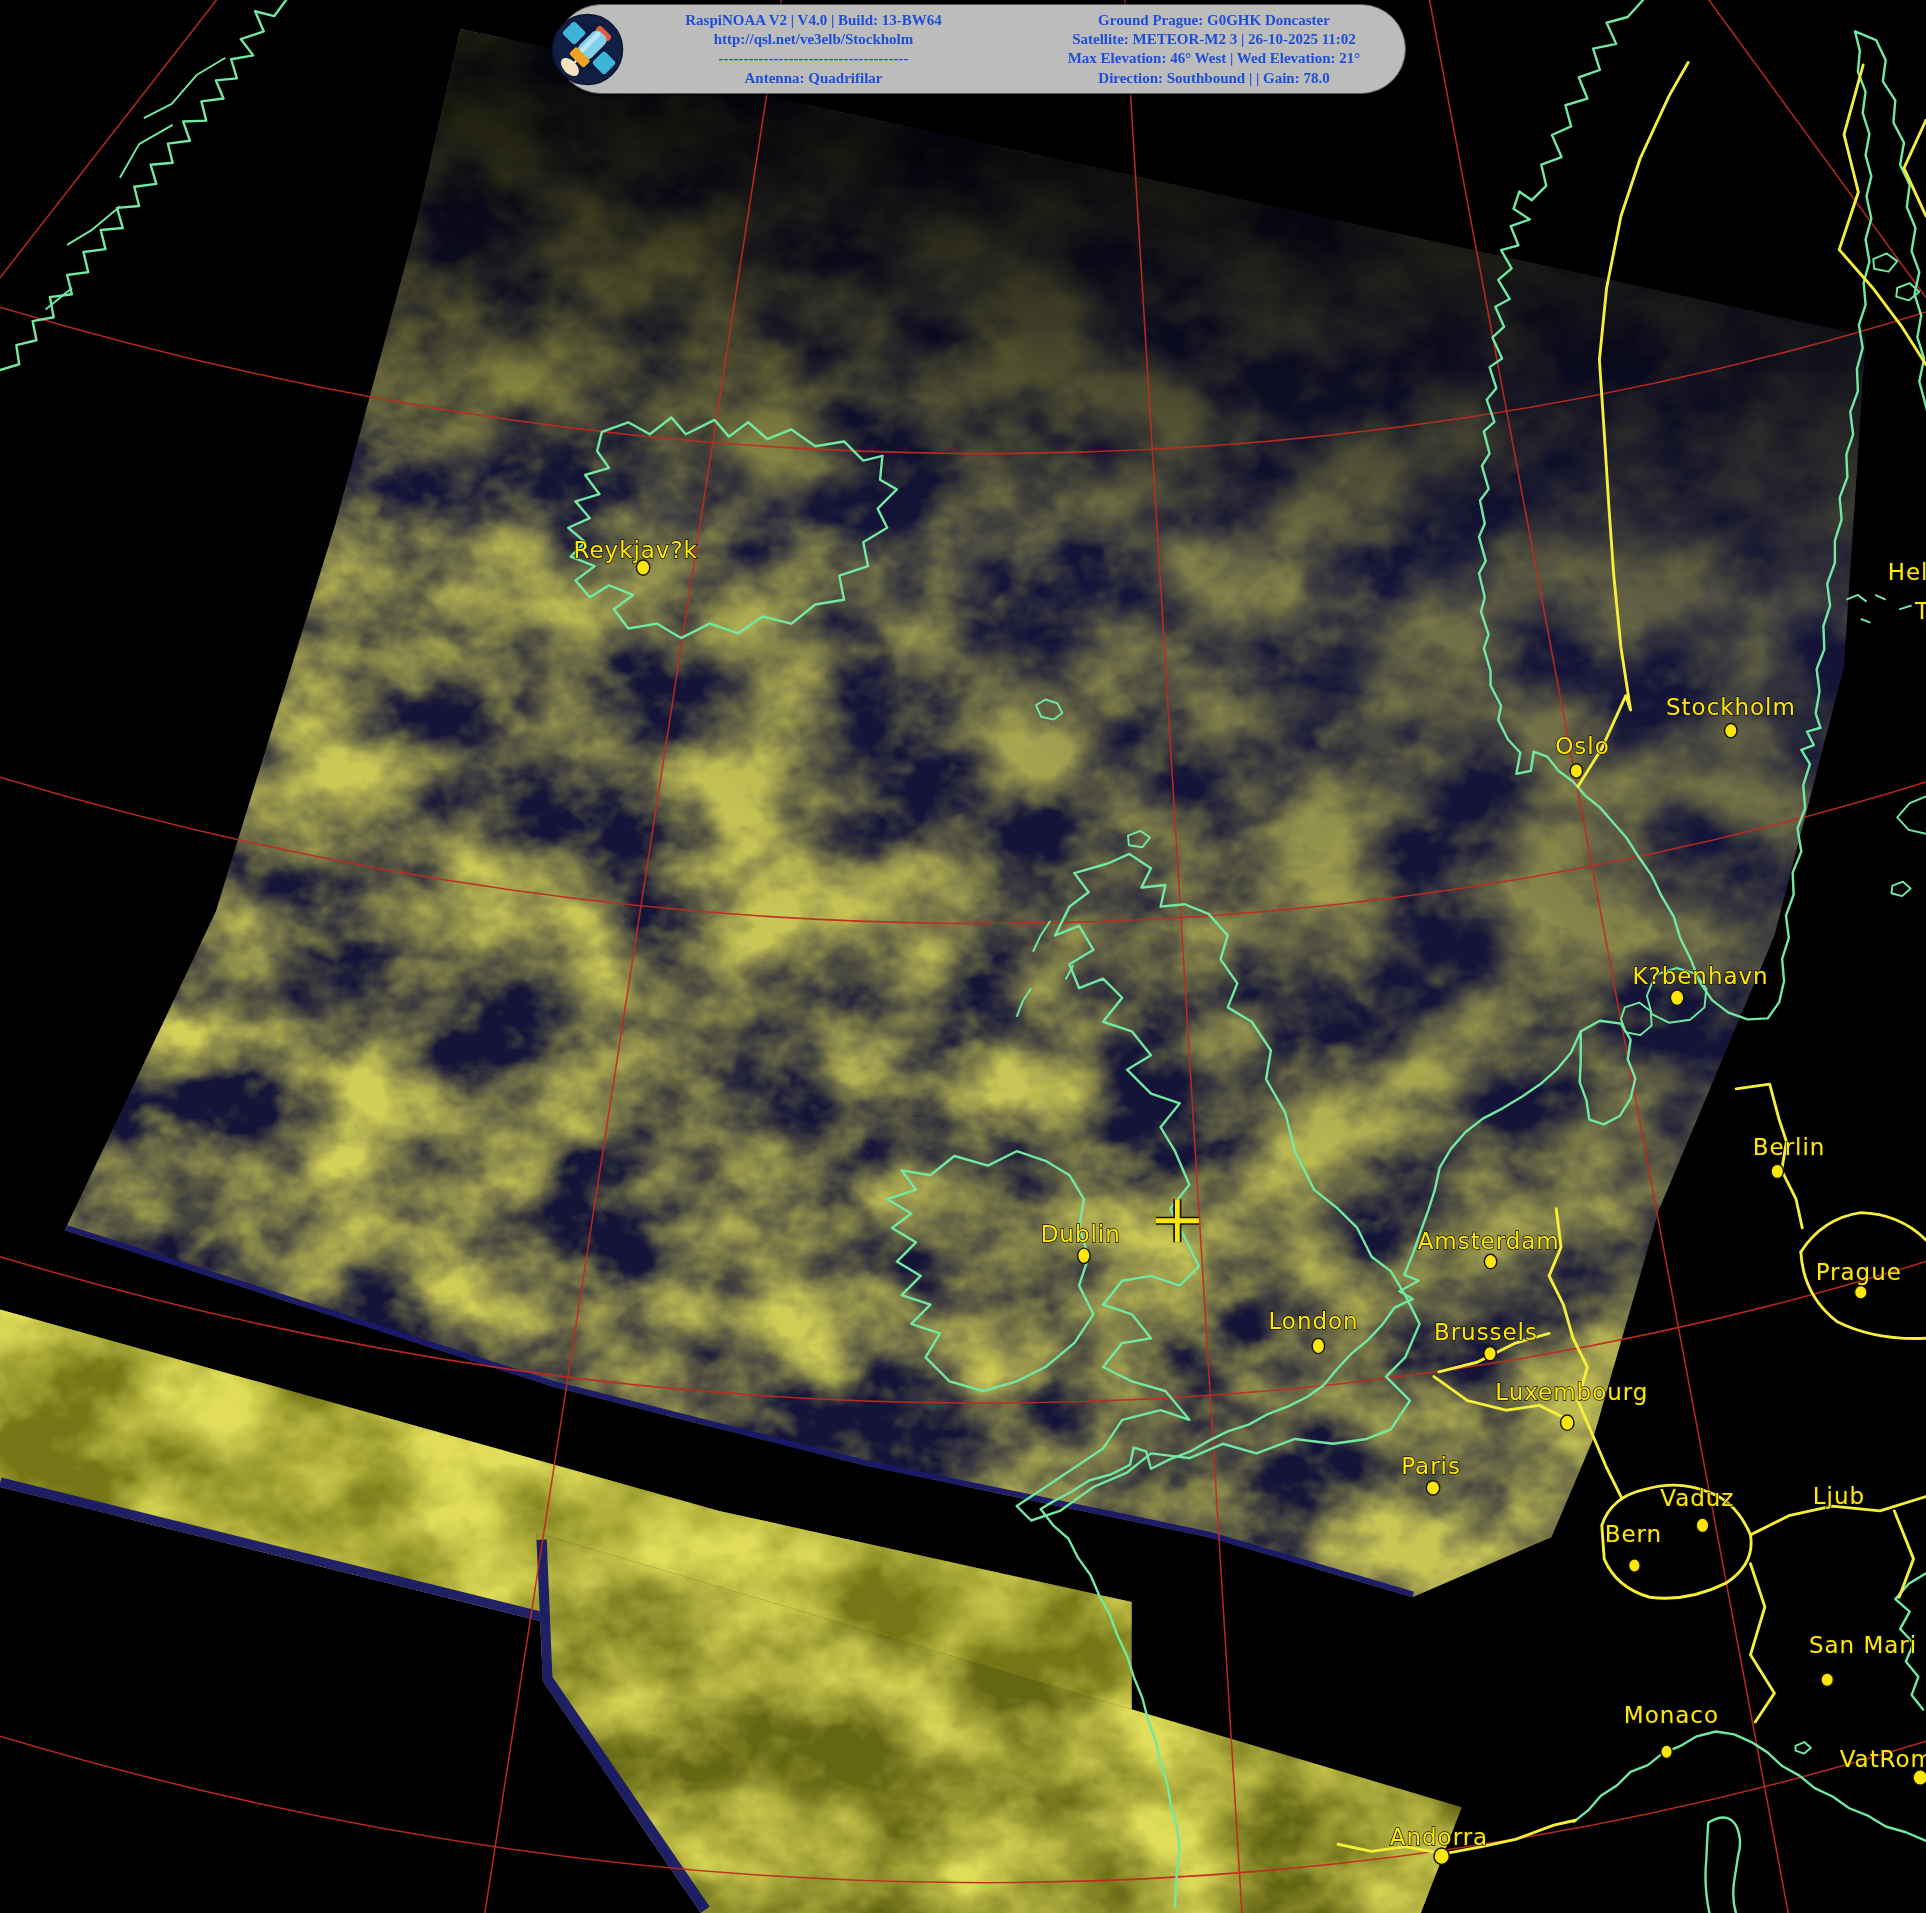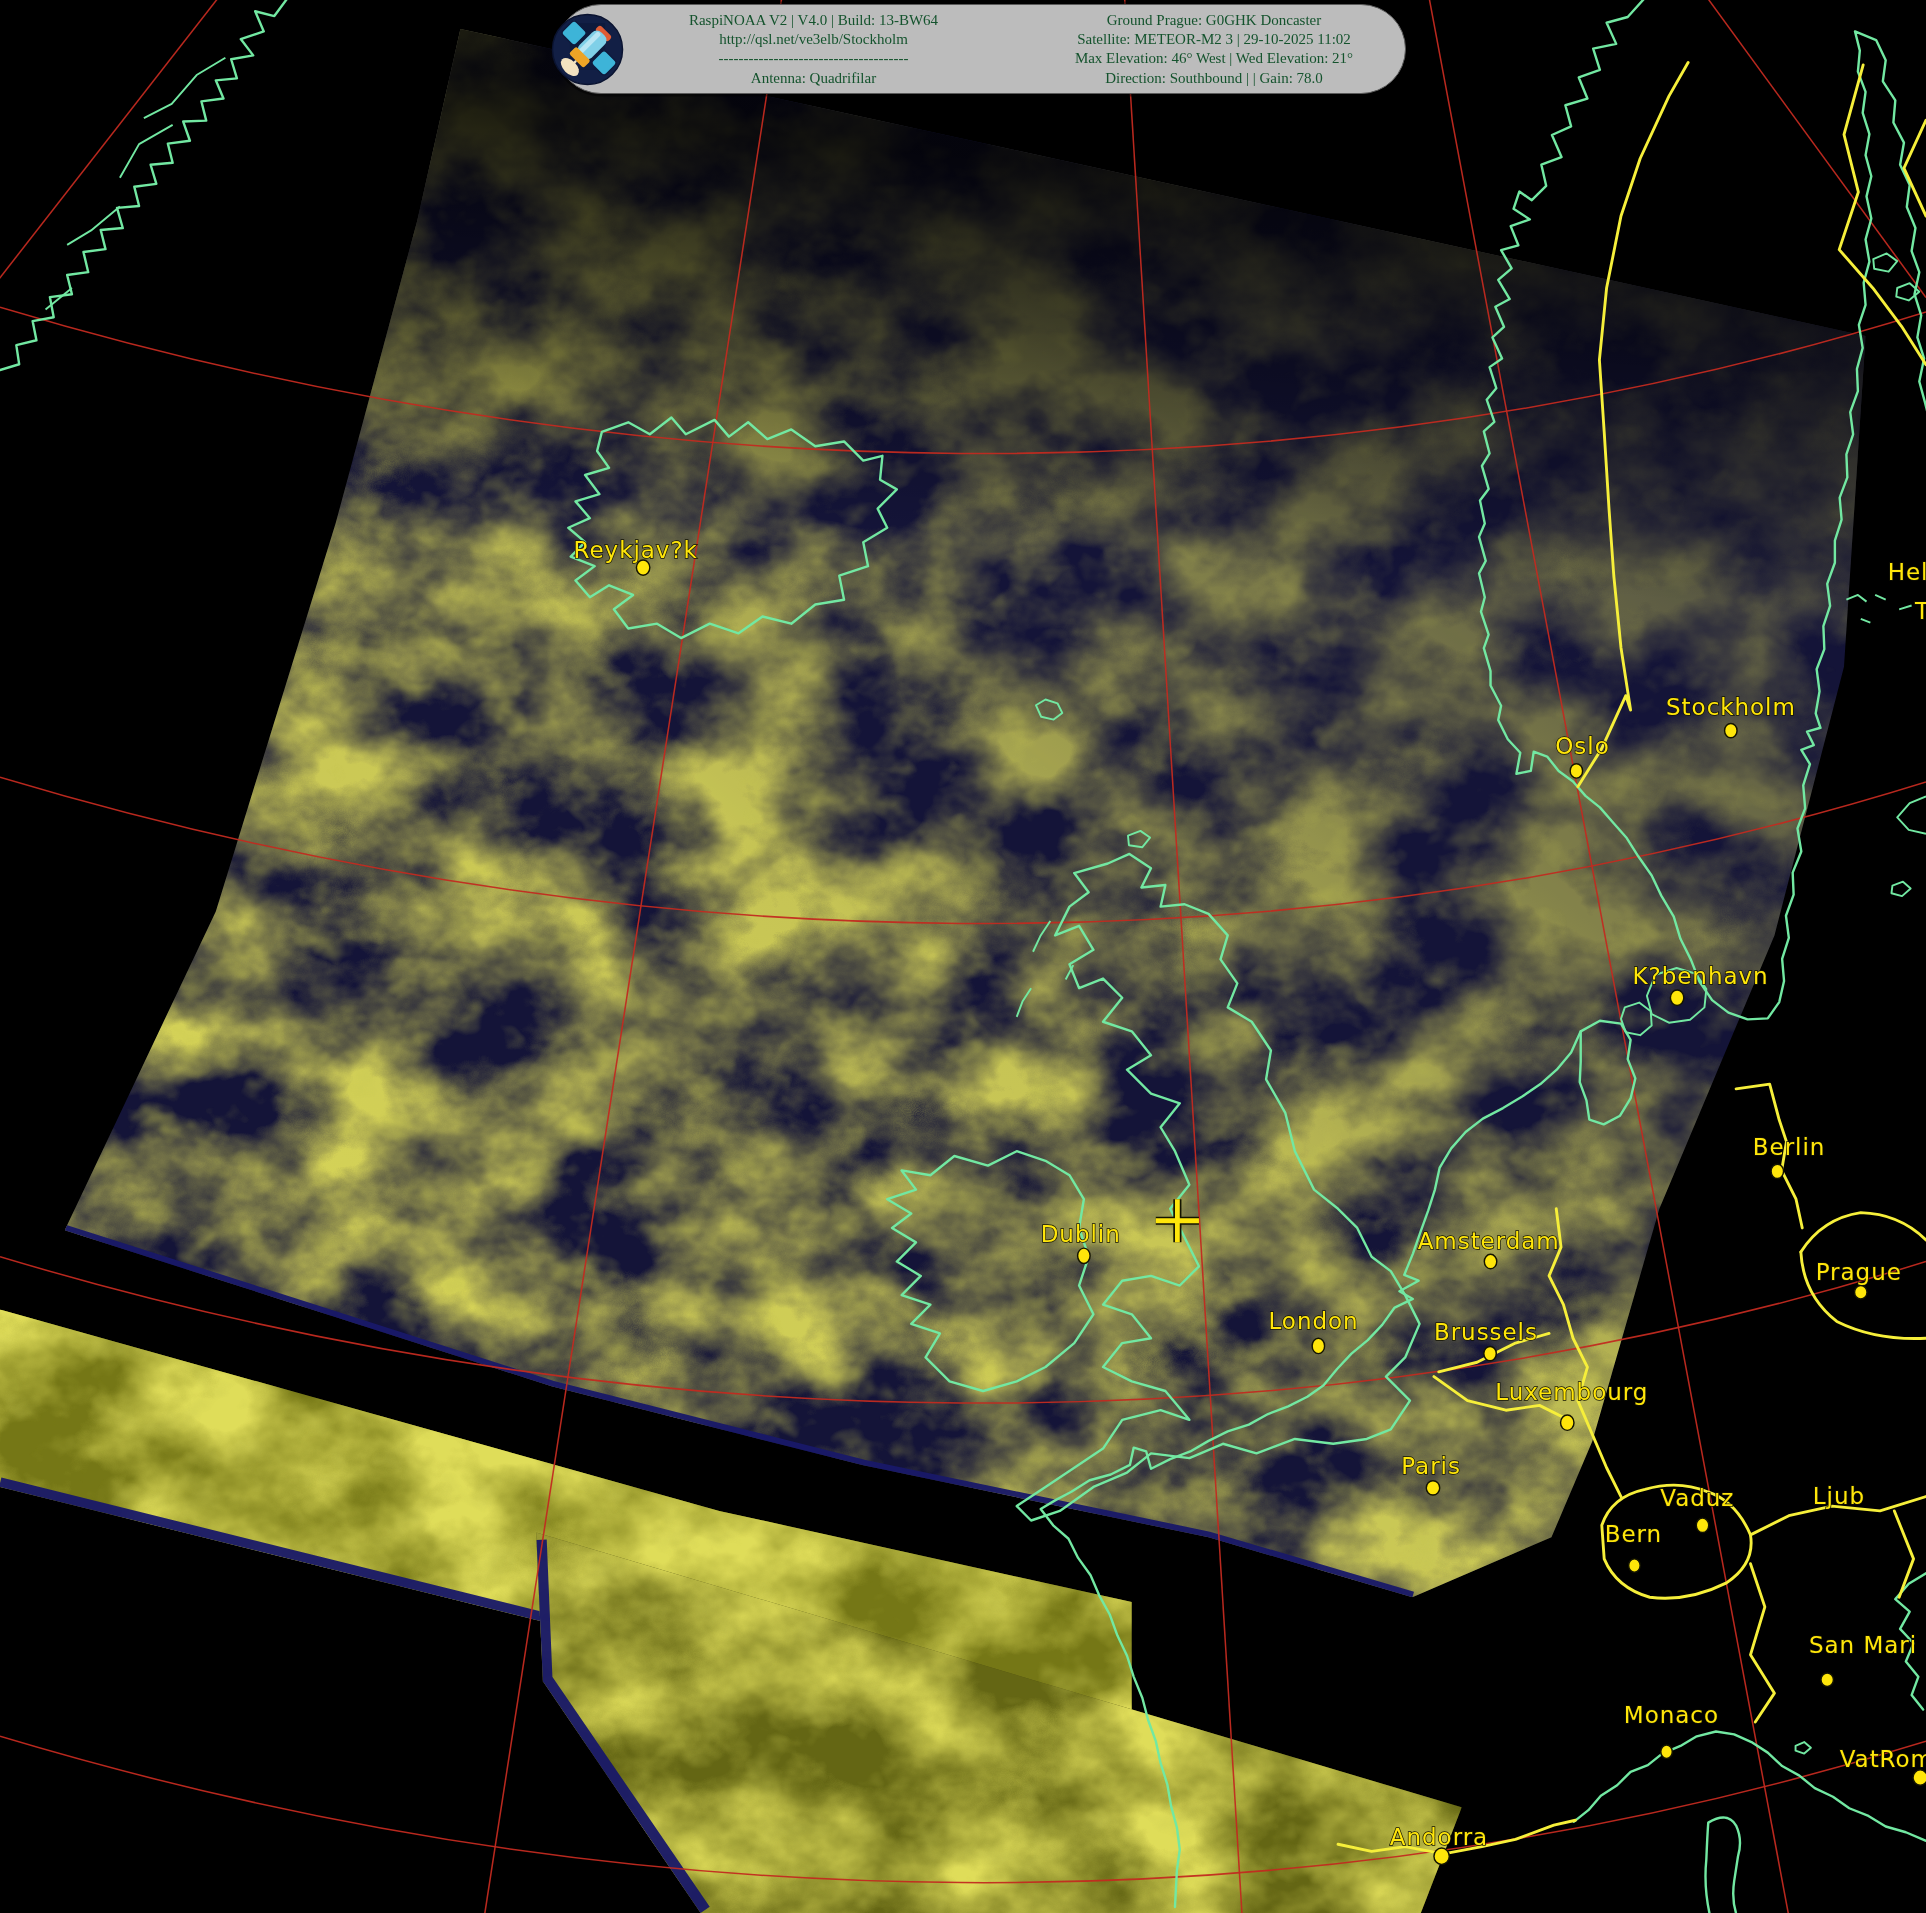--- a/index.html
+++ b/index.html
@@ -11,23 +11,23 @@
   .border{fill:none;stroke:#f6ef3a;stroke-width:6;stroke-linejoin:round;stroke-linecap:round;}
   .grid{fill:none;stroke:#c22a20;stroke-width:3.2;opacity:.95;}
   .city text{font-family:"DejaVu Sans",sans-serif;font-size:48px;letter-spacing:2px;
              fill:#ffe60a;stroke:#141400;stroke-width:3;paint-order:stroke;}
   .city ellipse{fill:#ffe60a;stroke:#141400;stroke-width:3;}
   .navyedge{fill:none;stroke:#181868;stroke-width:24;opacity:.95;}
   
   #infobox{position:absolute;left:556px;top:3.8px;width:850px;height:90px;
            background:#bcbcbc;border:1.9px solid #5a5a5a;border-radius:46px;
            box-shadow:0 0 0 2.4px rgba(0,0,0,.45);box-sizing:border-box;}
-  #infobox .col{position:absolute;top:5.8px;height:82px;color:#14532d;
+  #infobox .col{position:absolute;top:5.8px;height:82px;color:#1d4ed8;
                 font-family:"Liberation Serif","DejaVu Serif",serif;
-                font-size:15px;line-height:19.4px;text-align:center;white-space:nowrap;}
+                font-size:15px;line-height:19.4px;text-align:center;white-space:nowrap;font-weight:bold;}
   #col-left{left:72px;width:369px;}
   #col-right{left:470px;width:374px;}
   #logo{position:absolute;left:-5.8px;top:8.6px;width:73px;height:73px;}
 </style>
 </head>
 <body>
 
 <div id="stage">
 
 <svg id="map" width="1926" height="1914" viewBox="0 0 4016 3990" xmlns="http://www.w3.org/2000/svg">
@@ -266,20 +266,20 @@
     </g>
   </svg>
   <div class="col" id="col-left">
     <div>RaspiNOAA V2 | V4.0 | Build: 13-BW64</div>
     <div>http://qsl.net/ve3elb/Stockholm</div>
     <div>--------------------------------------</div>
     <div>Antenna: Quadrifilar</div>
   </div>
   <div class="col" id="col-right">
     <div>Ground Prague: G0GHK Doncaster</div>
-    <div>Satellite: METEOR-M2 3 | 29-10-2025 11:02</div>
+    <div>Satellite: METEOR-M2 3 | 26-10-2025 11:02</div>
     <div>Max Elevation: 46° West | Wed Elevation: 21°</div>
     <div>Direction: Southbound | | Gain: 78.0</div>
   </div>
 </div>
 
 </div>
 
 
 </body></html>

